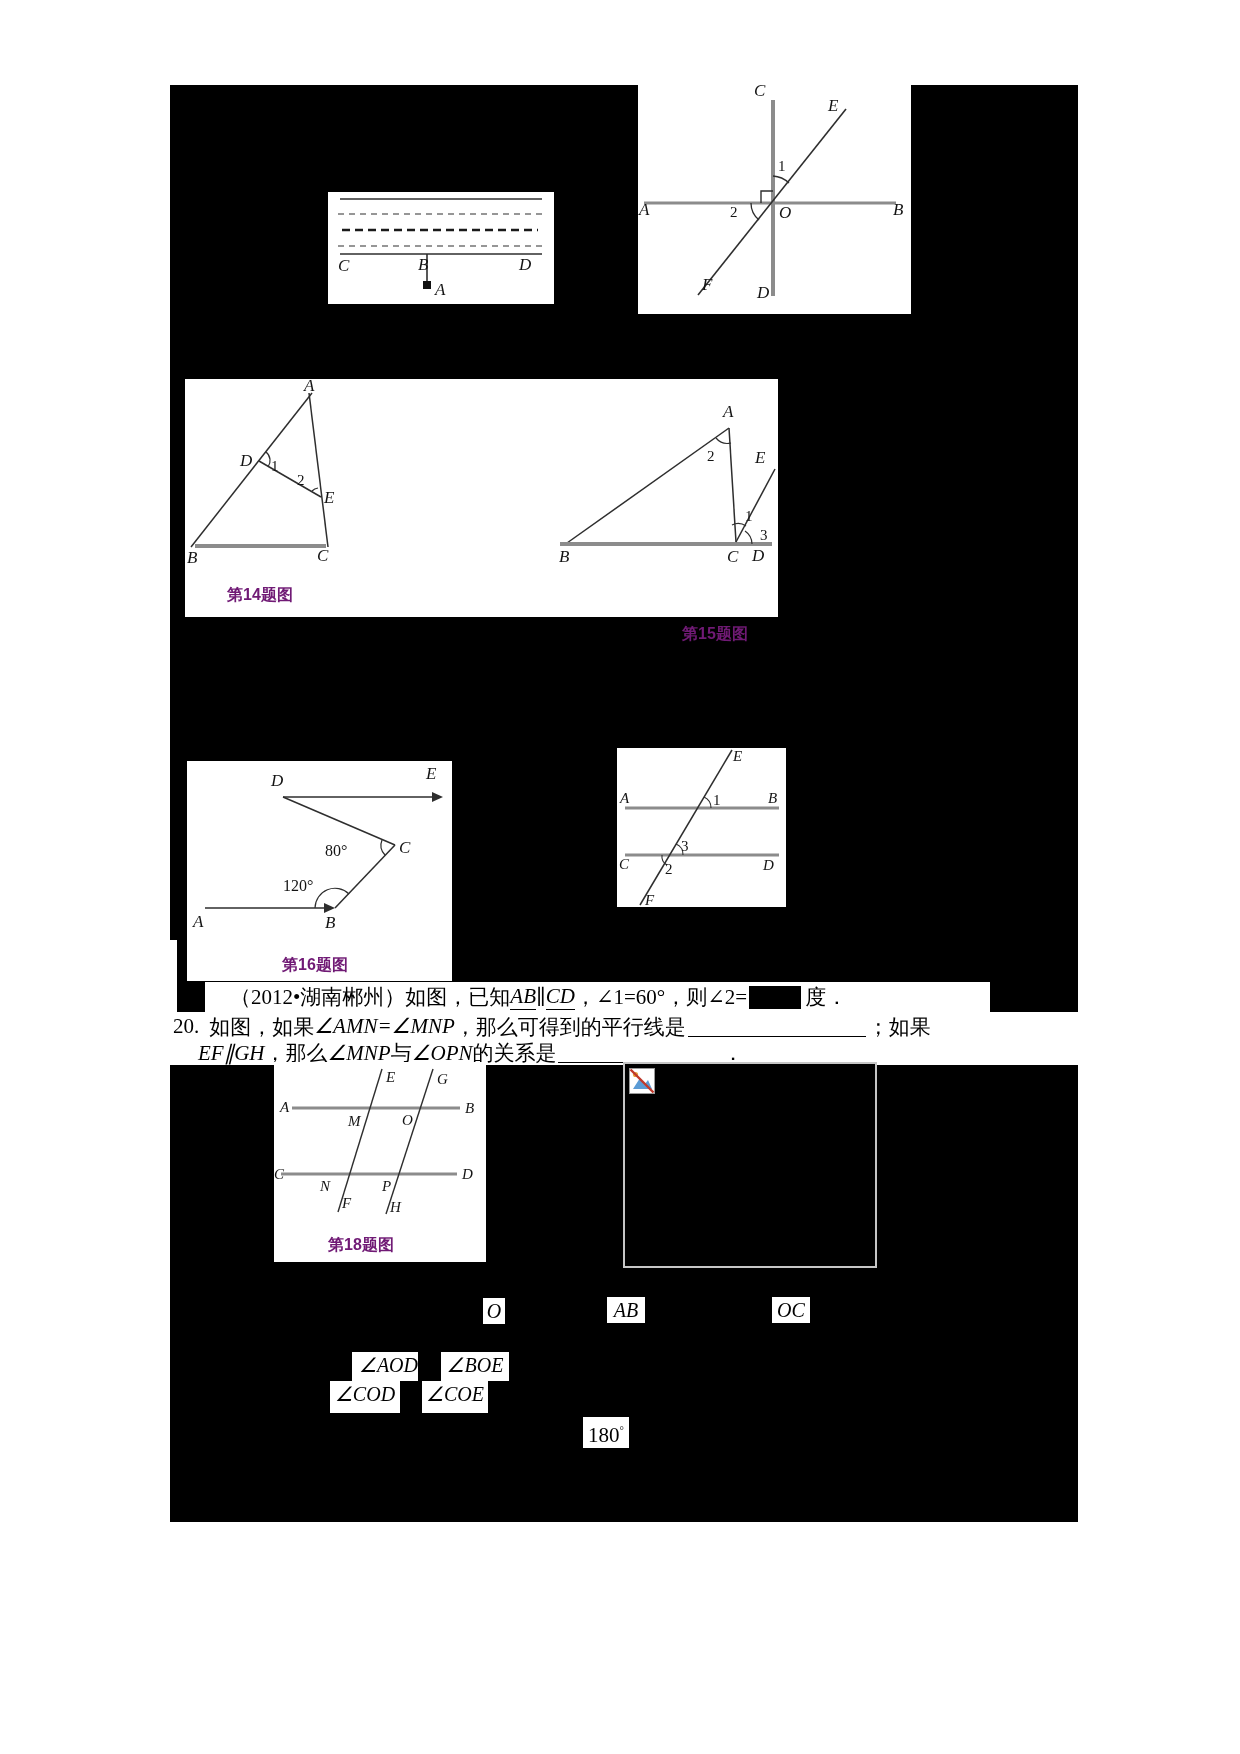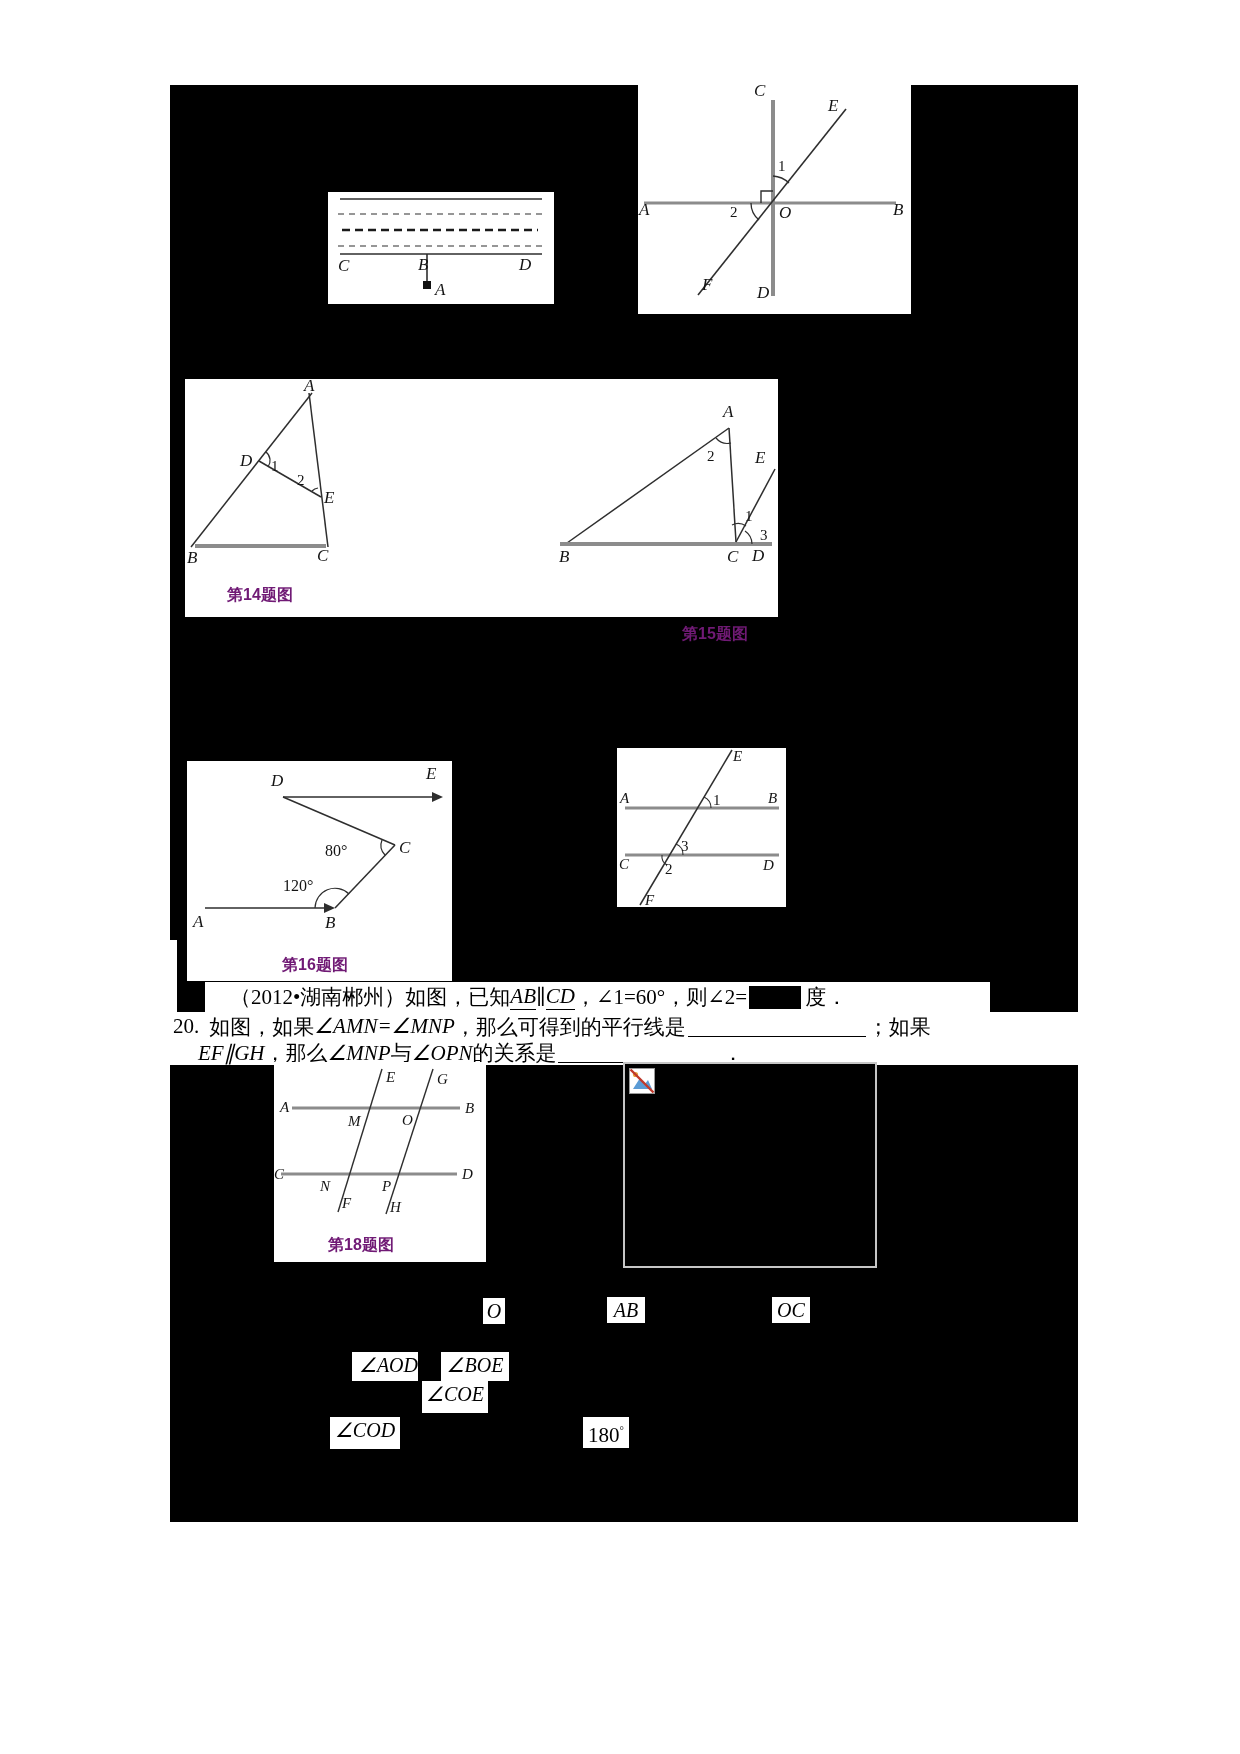--- a/index.html
+++ b/index.html
@@ -210,19 +210,19 @@
       <polygon points="4,21 11,10 16,16 19,12 23,21" fill="#5b9bd5"></polygon>
       <line x1="1.5" y1="1.5" x2="24.5" y2="24.5" stroke="#c0392b" stroke-width="2.4"></line>
     </svg>
   </div>
 
   <div class="chip" style="left:483px;top:1298px;width:22px;height:26px;">O</div>
   <div class="chip" style="left:607px;top:1297px;width:38px;height:26px;">AB</div>
   <div class="chip" style="left:772px;top:1297px;width:38px;height:26px;">OC</div>
   <div class="chip" style="left:352px;top:1352px;width:66px;height:29px;text-align:right;">∠AOD</div>
   <div class="chip" style="left:441px;top:1352px;width:68px;height:29px;">∠BOE</div>
-  <div class="chip" style="left:330px;top:1381px;width:70px;height:32px;margin-top:36px;">∠COD</div>
+  <div class="chip" style="left:330px;top:1381px;width:70px;height:32px;">∠COD</div>
   <div class="chip" style="left:422px;top:1381px;width:66px;height:32px;">∠COE</div>
   <div class="chip" style="left:583px;top:1417px;width:46px;height:31px;font-style:normal;font-size:21px;">
     <span>180</span><span class="sup">°</span>
   </div>
 
 </div>
 
 </body></html>

